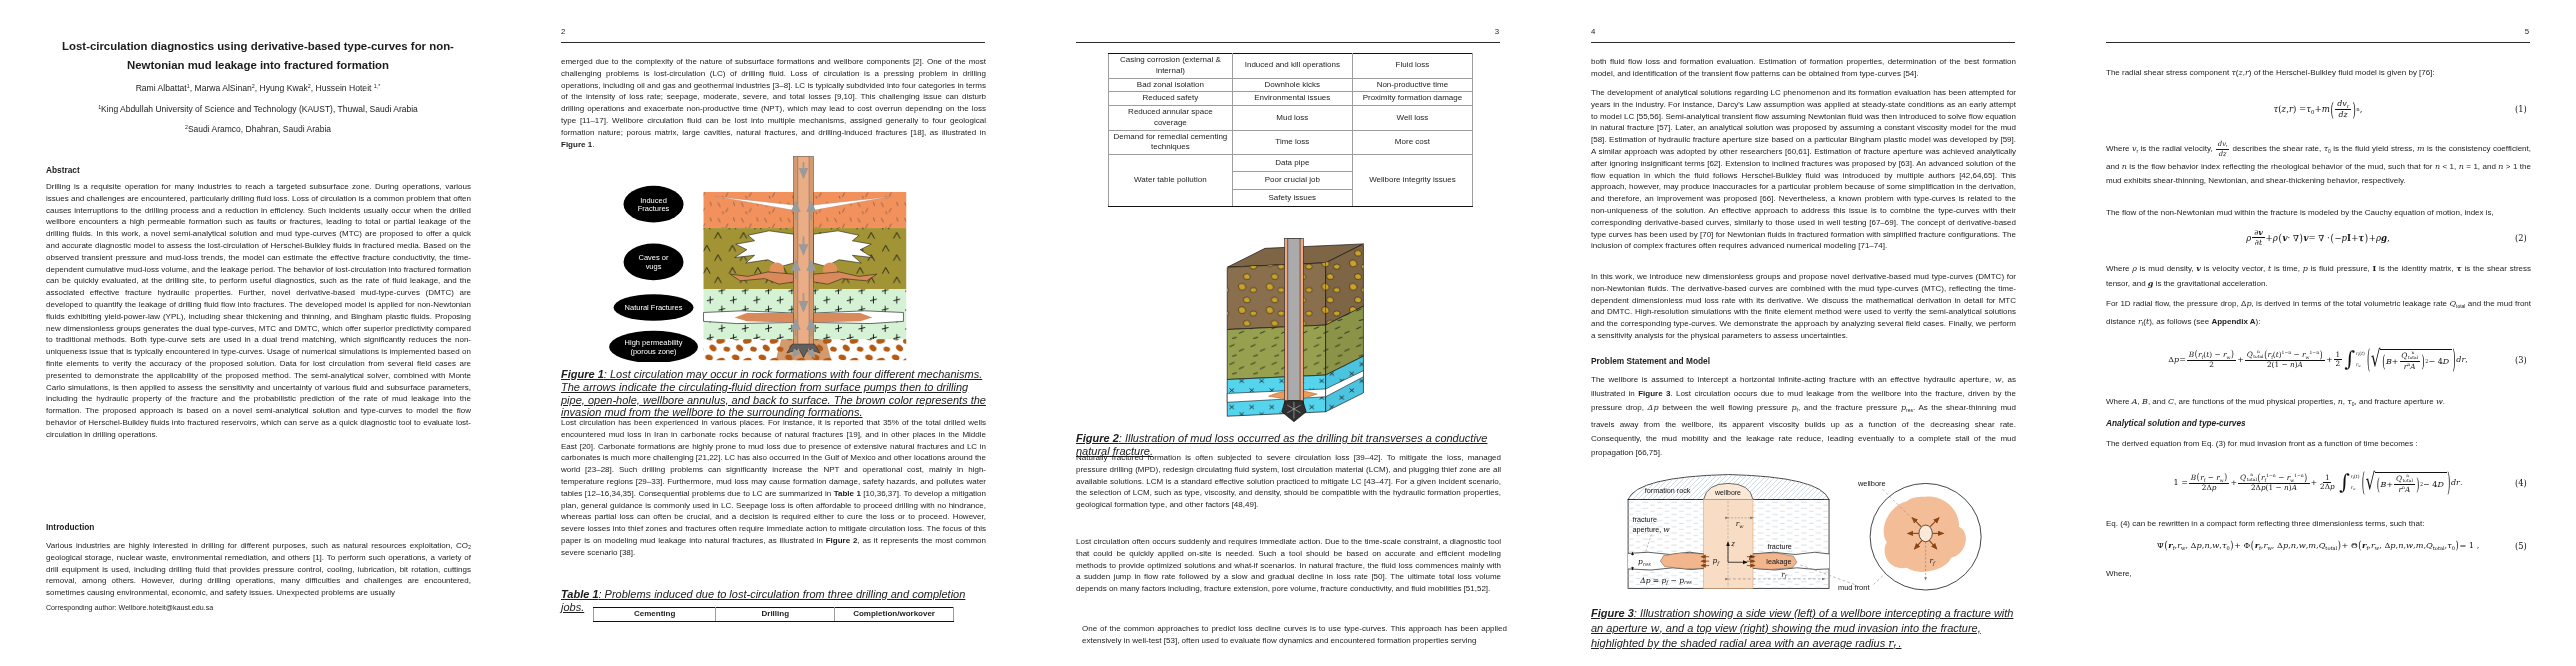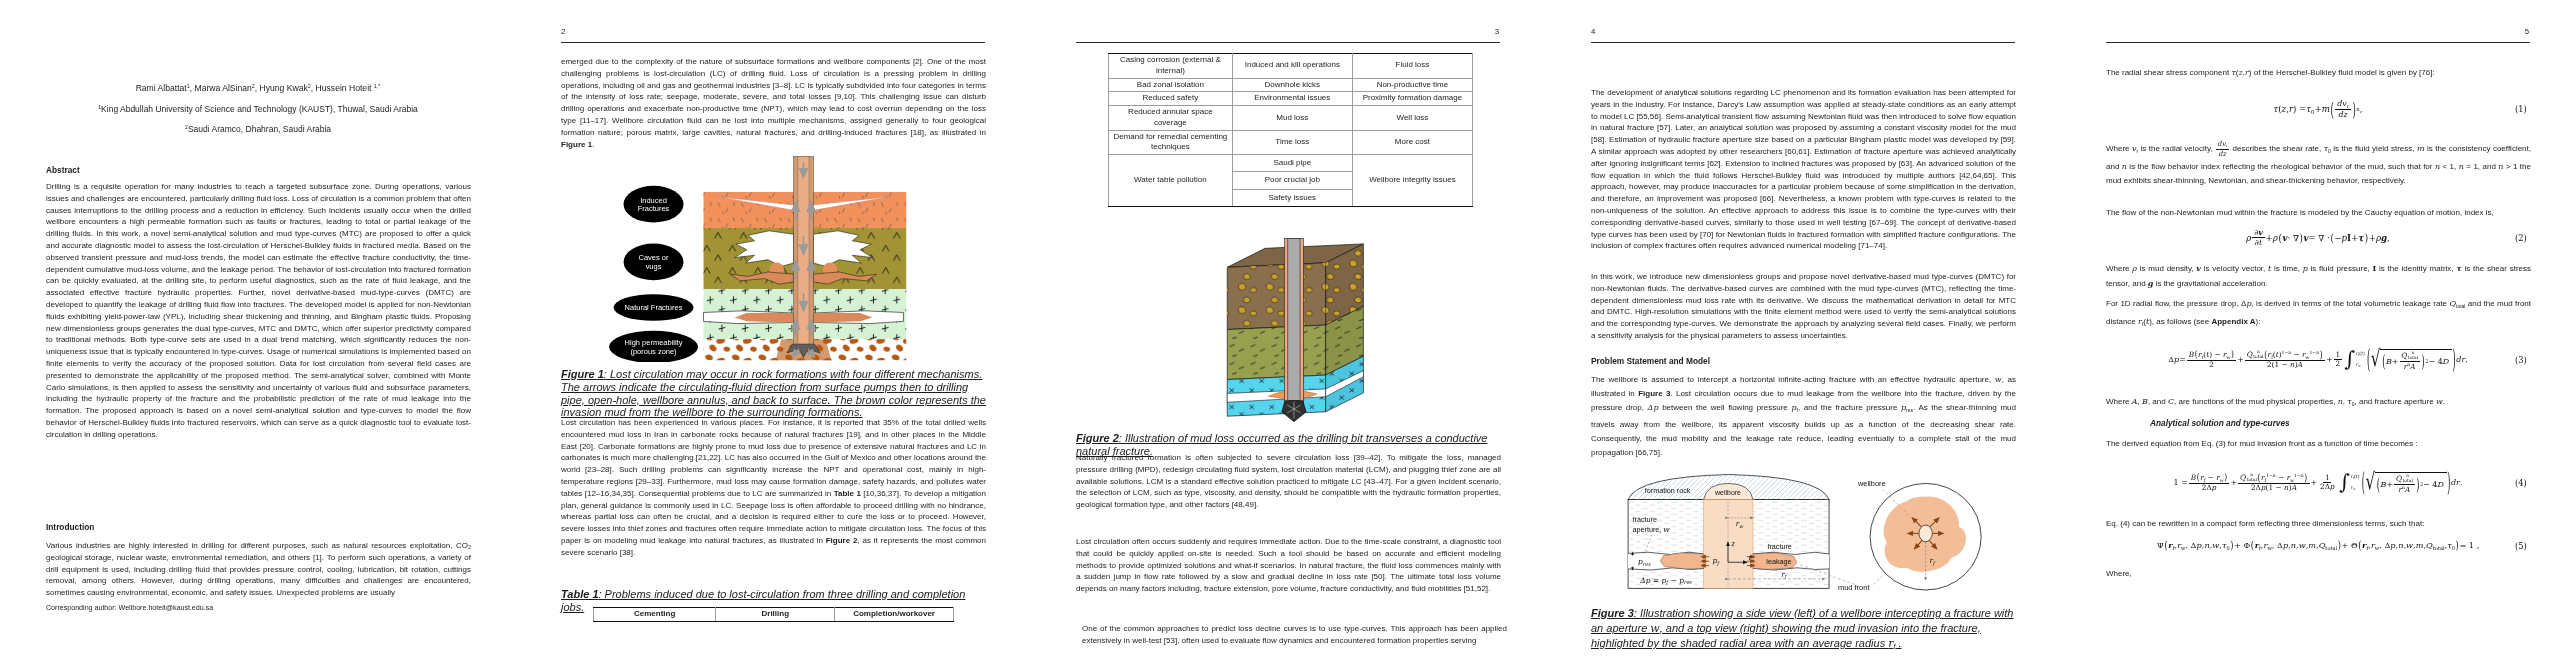--- a/index.html
+++ b/index.html
@@ -52,20 +52,21 @@
   sup.tk-supsc{vertical-align:0.55em;}
   svg text{font-family:"Liberation Sans",sans-serif;}
   .svgmath{font-family:"DejaVu Serif",serif;font-style:italic;}
 </style>
 </head>
 <body>
 
 <div class="strip">
 
   <div class="page">
+    <div class="abs paper-title" style="left:46px;top:37px;width:424px;">Lost-circulation diagnostics using derivative-based type-curves for non-Newtonian mud leakage into fractured formation</div>
     <div class="abs authors" style="left:46px;top:83px;width:424px;"><span class="tk-r">Rami Albattat</span><sup class="tk-supsc">1</sup><span class="tk-r">, Marwa AlSinan</span><sup class="tk-supsc">2</sup><span class="tk-r">, Hyung Kwak</span><sup class="tk-supsc">2</sup><span class="tk-r">, Hussein Hoteit </span><sup class="tk-supsc">1,*</sup></div>
     <div class="abs affil" style="left:46px;top:104px;width:424px;"><sup class="tk-supsc">1</sup><span class="tk-r">King Abdullah University of Science and Technology (KAUST), Thuwal, Saudi Arabia</span></div>
     <div class="abs affil" style="left:46px;top:124px;width:424px;"><sup class="tk-supsc">2</sup><span class="tk-r">Saudi Aramco, Dhahran, Saudi Arabia</span></div>
     <div class="abs sec-h" style="left:46px;top:165px;text-align:center;">Abstract</div>
     <div class="abs body-text" style="left:46px;top:181px;width:425px;">Drilling is a requisite operation for many industries to reach a targeted subsurface zone. During operations, various issues and challenges are encountered, particularly drilling fluid loss. Loss of circulation is a common problem that often causes interruptions to the drilling process and a reduction in efficiency. Such incidents usually occur when the drilled wellbore encounters a high permeable formation such as faults or fractures, leading to total or partial leakage of the drilling fluids. In this work, a novel semi-analytical solution and mud type-curves (MTC) are proposed to offer a quick and accurate diagnostic model to assess the lost-circulation of Herschel-Bulkley fluids in fractured media. Based on the observed transient pressure and mud-loss trends, the model can estimate the effective fracture conductivity, the time-dependent cumulative mud-loss volume, and the leakage period. The behavior of lost-circulation into fractured formation can be quickly evaluated, at the drilling site, to perform useful diagnostics, such as the rate of fluid leakage, and the associated effective fracture hydraulic properties. Further, novel derivative-based mud-type-curves (DMTC) are developed to quantify the leakage of drilling fluid flow into fractures. The developed model is applied for non-Newtonian fluids exhibiting yield-power-law (YPL), including shear thickening and thinning, and Bingham plastic fluids. Proposing new dimensionless groups generates the dual type-curves, MTC and DMTC, which offer superior predictivity compared to traditional methods. Both type-curve sets are used in a dual trend matching, which significantly reduces the non-uniqueness issue that is typically encountered in type-curves. Usage of numerical simulations is implemented based on finite elements to verify the accuracy of the proposed solution. Data for lost circulation from several field cases are presented to demonstrate the applicability of the proposed method. The semi-analytical solver, combined with Monte Carlo simulations, is then applied to assess the sensitivity and uncertainty of various fluid and subsurface parameters, including the hydraulic property of the fracture and the probabilistic prediction of the rate of mud leakage into the formation. The proposed approach is based on a novel semi-analytical solution and type-curves to model the flow behavior of Herschel-Bulkley fluids into fractured reservoirs, which can serve as a quick diagnostic tool to evaluate lost-circulation in drilling operations.</div>
     <div class="abs sec-h" style="left:46px;top:522px;">Introduction</div>
     <div class="abs body-text" style="left:46px;top:540px;width:425px;">Various industries are highly interested in drilling for different purposes, such as natural resources exploitation, CO₂ geological storage, nuclear waste, environmental remediation, and others [1]. To perform such operations, a variety of drill equipment is used, including drilling fluid that provides pressure control, cooling, lubrication, bit rotation, cuttings removal, among others. However, during drilling operations, many difficulties and challenges are encountered, sometimes causing environmental, economic, and safety issues. Unexpected problems are usually</div>
     <div class="abs footnote" style="left:46px;top:604px;width:425px;">Corresponding author: Wellbore.hoteit@kaust.edu.sa</div>
   </div>
 
@@ -229,21 +230,21 @@
           <td>Mud loss</td>
           <td>Well loss</td>
         </tr>
         <tr>
           <td style="height:24.5px;">Demand for remedial cementing techniques</td>
           <td>Time loss</td>
           <td>More cost</td>
         </tr>
         <tr>
           <td class="t-bot" rowspan="3">Water table pollution</td>
-          <td style="height:17px;">Saudi pipe</td>
+          <td style="height:17px;">Data pipe</td>
           <td class="t-bot" rowspan="3">Wellbore integrity issues</td>
         </tr>
         <tr>
               <td style="height:18px;">Poor crucial job</td>
             </tr>
         <tr>
               <td class="t-bot" style="height:17px;">Safety issues</td>
             </tr>
       </tbody>
         </table>
@@ -322,20 +323,21 @@
 
     <div class="abs body-text" style="left:46px;top:452px;width:425px;">Naturally fractured formation is often subjected to severe circulation loss [39–42]. To mitigate the loss, managed pressure drilling (MPD), redesign circulating fluid system, lost circulation material (LCM), and plugging thief zone are all available solutions. LCM is a standard effective solution practiced to mitigate LC [43–47]. For a given incident scenario, the selection of LCM, such as type, viscosity, and density, should be compatible with the hydraulic formation properties, geological formation type, and other factors [48,49].</div>
     <div class="abs body-text" style="left:46px;top:536px;width:425px;">Lost circulation often occurs suddenly and requires immediate action. Due to the time-scale constraint, a diagnostic tool that could be quickly applied on-site is needed. Such a tool should be based on accurate and efficient modeling methods to provide optimized solutions and what-if scenarios. In natural fracture, the fluid loss commences mainly with a sudden jump in flow rate followed by a slow and gradual decline in loss rate [50]. The ultimate total loss volume depends on many factors including, fracture extension, pore volume, fracture conductivity, and fluid mobilities [51,52].</div>
     <div class="abs body-text" style="left:52px;top:623px;width:425px;">One of the common approaches to predict loss decline curves is to use type-curves. This approach has been applied extensively in well-test [53], often used to evaluate flow dynamics and encountered formation properties serving</div>
   </div>
 
   <div class="page">
     <div class="abs pagenum" style="left:46px;top:27px;">4</div>
     <div class="abs hrule" style="left:46px;top:42px;width:424px;"></div>
 
+    <div class="abs body-text" style="left:46px;top:56px;width:425px;">both fluid flow loss and formation evaluation. Estimation of formation properties, determination of the best formation model, and identification of the transient flow patterns can be obtained from type-curves [54].</div>
     <div class="abs body-text" style="left:46px;top:87px;width:425px;">The development of analytical solutions regarding LC phenomenon and its formation evaluation has been attempted for years in the industry. For instance, Darcy's Law assumption was applied at steady-state conditions as an early attempt to model LC [55,56]. Semi-analytical transient flow assuming Newtonian fluid was then introduced to solve flow equation in natural fracture [57]. Later, an analytical solution was proposed by assuming a constant viscosity model for the mud [58]. Estimation of hydraulic fracture aperture size based on a particular Bingham plastic model was developed by [59]. A similar approach was adopted by other researchers [60,61]. Estimation of fracture aperture was achieved analytically after ignoring insignificant terms [62]. Extension to inclined fractures was proposed by [63]. An advanced solution of the flow equation in which the fluid follows Herschel-Bulkley fluid was introduced by multiple authors [42,64,65]. This approach, however, may produce inaccuracies for a particular problem because of some simplification in the derivation, and therefore, an improvement was proposed [66]. Nevertheless, a known problem with type-curves is related to the non-uniqueness of the solution. An effective approach to address this issue is to combine the type-curves with their corresponding derivative-based curves, similarly to those used in well testing [67–69]. The concept of derivative-based type curves has been used by [70] for Newtonian fluids in fractured formation with simplified fracture configurations. The inclusion of complex fractures often requires advanced numerical modeling [71–74].</div>
     <div class="abs body-text" style="left:46px;top:271px;width:425px;">In this work, we introduce new dimensionless groups and propose novel derivative-based mud type-curves (DMTC) for non-Newtonian fluids. The derivative-based curves are combined with the mud type-curves (MTC), reflecting the time-dependent dimensionless mud loss rate with its derivative. We discuss the mathematical derivation in detail for MTC and DMTC. High-resolution simulations with the finite element method were used to verify the semi-analytical solutions and the corresponding type-curves. We demonstrate the approach by analyzing several field cases. Finally, we perform a sensitivity analysis for the physical parameters to assess uncertainties.</div>
     <div class="abs sec-h" style="left:46px;top:356px;">Problem Statement and Model</div>
     <div class="abs body-text" style="left:46px;top:373px;width:425px;line-height:14px;"><span class="tk-r">The wellbore is assumed to intercept a horizontal infinite-acting fracture with an effective hydraulic aperture, </span><span class="tk-i">w</span><span class="tk-r">, as illustrated in </span><span class="tk-b">Figure 3</span><span class="tk-r">. Lost circulation occurs due to mud leakage from the wellbore into the fracture, driven by the pressure drop, </span><span class="tk-i">Δp</span><span class="tk-r"> between the well flowing pressure </span><span class="tk-w"><span class="tk-i">p</span><sub class="tk-subsc">f</sub></span><span class="tk-r">, and the fracture pressure </span><span class="tk-w"><span class="tk-i">p</span><sub class="tk-subsc">res</sub></span><span class="tk-r">. As the shear-thinning mud travels away from the wellbore, its apparent viscosity builds up as a function of the decreasing shear rate. Consequently, the mud mobility and the leakage rate reduce, leading eventually to a complete stall of the mud propagation [66,75].</span></div>
 
     <div class="abs" style="left:53px;top:469px;">
       <svg width="411" height="136" viewBox="0 0 740 245">
         <defs>
           <marker id="f3g" markerWidth="8" markerHeight="8" refX="5" refY="2.5" orient="auto">
               <path d="M0,0 L6,2.5 L0,5 Z" fill="#777"></path>
@@ -570,21 +572,21 @@
             </span>
           </span>
           <span class="tk-paren" style="transform: scaleY(3.2);">)</span>
           <span class="tk-i">dr</span>
           <span class="tk-r"> ,</span>
         </span>
       <span class="eq-num">(3)</span>
     </div>
 
     <div class="abs body-text" style="left:46px;top:396px;width:425px;"><span class="tk-r">Where  </span><span class="tk-i">A</span><span class="tk-r">, </span><span class="tk-i">B</span><span class="tk-r">, and </span><span class="tk-i">C</span><span class="tk-r">, are functions of the mud physical properties, </span><span class="tk-i">n</span><span class="tk-r">, </span><span class="tk-w"><span class="tk-i">τ</span><sub class="tk-subsc">0</sub></span><span class="tk-r">, and fracture aperture </span><span class="tk-i">w</span><span class="tk-r">.</span></div>
-    <div class="abs sec-h-i" style="left:46px;top:418px;margin-left:44px;">Analytical solution and type-curves</div>
+    <div class="abs sec-h-i" style="left:46px;top:418px;">Analytical solution and type-curves</div>
     <div class="abs body-text" style="left:46px;top:438px;width:425px;">The derived equation from Eq. (3) for mud invasion front as a function of time becomes :</div>
 
     <div class="eq" style="top:454px;height:58px;font-size:8px;">
       <span class="eq-body">
           <span class="tk-r">1 = </span>
           <span class="tk-frac">
             <span class="tk-num"><span class="tk-i">B</span><span class="tk-paren" style="transform: scaleY(1.3);">(</span><span class="tk-w"><span class="tk-i">r</span><sub class="tk-subsc">f</sub></span><span class="tk-r"> − </span><span class="tk-w"><span class="tk-i">r</span><sub class="tk-subsc">w</sub></span><span class="tk-paren" style="transform: scaleY(1.3);">)</span></span>
             <span class="tk-den"><span class="tk-r">2Δ</span><span class="tk-i">p</span></span>
           </span>
           <span class="tk-r"> + </span>

